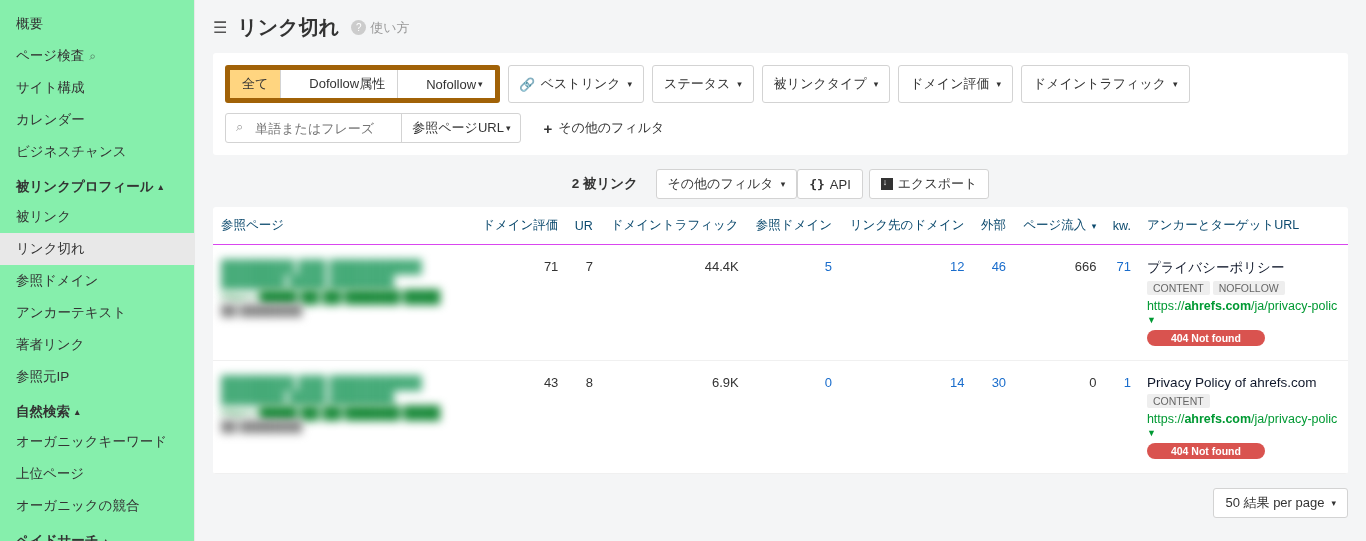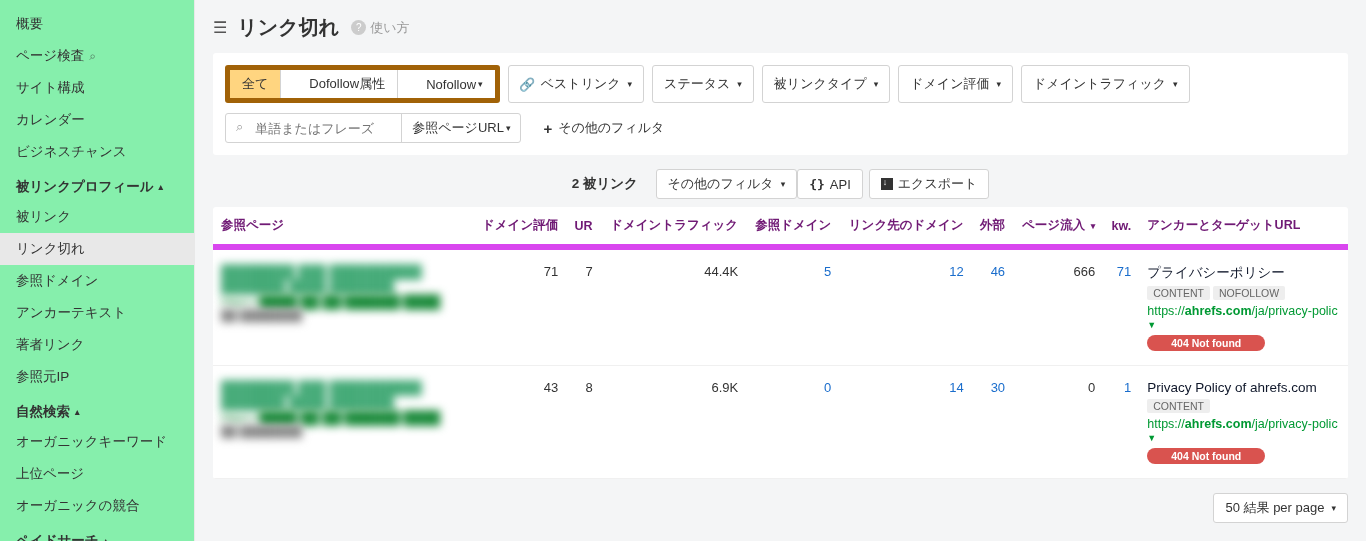--- a/index.html
+++ b/index.html
@@ -30,21 +30,21 @@
 .search-in { border:none; padding:5px 4px; font-size:13px; width:150px; outline:none; }
 .search-sel { border-left:1px solid #d3d3d3; padding:5px 10px; font-size:13px; display:flex; align-items:center; cursor:pointer; }
 .plus-filter { display:flex; align-items:center; padding:5px 12px; color:#333; cursor:pointer; margin-left:10px; font-size:13px; }
 .plus-filter .pl { font-weight:700; margin-right:6px; font-size:15px; }
 .subbar { display:flex; align-items:center; justify-content:center; padding:0 18px 8px; }
 .cnt { font-size:13.5px; font-weight:700; }
 .right-btns { display:flex; gap:6px; }
 .link-sel { margin-left:14px; }
 .table-wrap { background:#fff; margin:0 18px; border-radius:3px; overflow:hidden; }
 table { width:100%; border-collapse:collapse; font-size:13px; }
-th { text-align:left; padding:10px 8px; font-weight:700; color:#701a75; border-bottom:6px solid #d946ef; white-space:nowrap; font-size:12.5px; }
+th { text-align:left; padding:10px 8px; font-weight:400; color:#0c4a6e; border-bottom:1px solid #d946ef; white-space:nowrap; font-size:12.5px; }
 th.r, td.r { text-align:right; }
 td { padding:14px 8px; vertical-align:top; border-bottom:1px solid #f0f0f0; }
 .blur { filter:blur(4px); color:#4a7; }
 .blur2 { filter:blur(4px); color:#888; font-size:11px; }
 .lk { color:#1a6dcc; }
 .anchor-txt { color:#0f172a; font-size:13.5px; }
 .tag { display:inline-block; background:#eee; color:#666; font-size:10.5px; padding:1px 6px; border-radius:2px; margin-right:3px; margin-top:4px; }
 .url-g { color:#009933; font-size:12.5px; margin-top:4px; white-space:nowrap; overflow:hidden; text-overflow:ellipsis; max-width:215px; }
 .url-g b { font-weight:700; }
 .tri-d { color:#009933; font-size:9px; margin-top:2px; }

